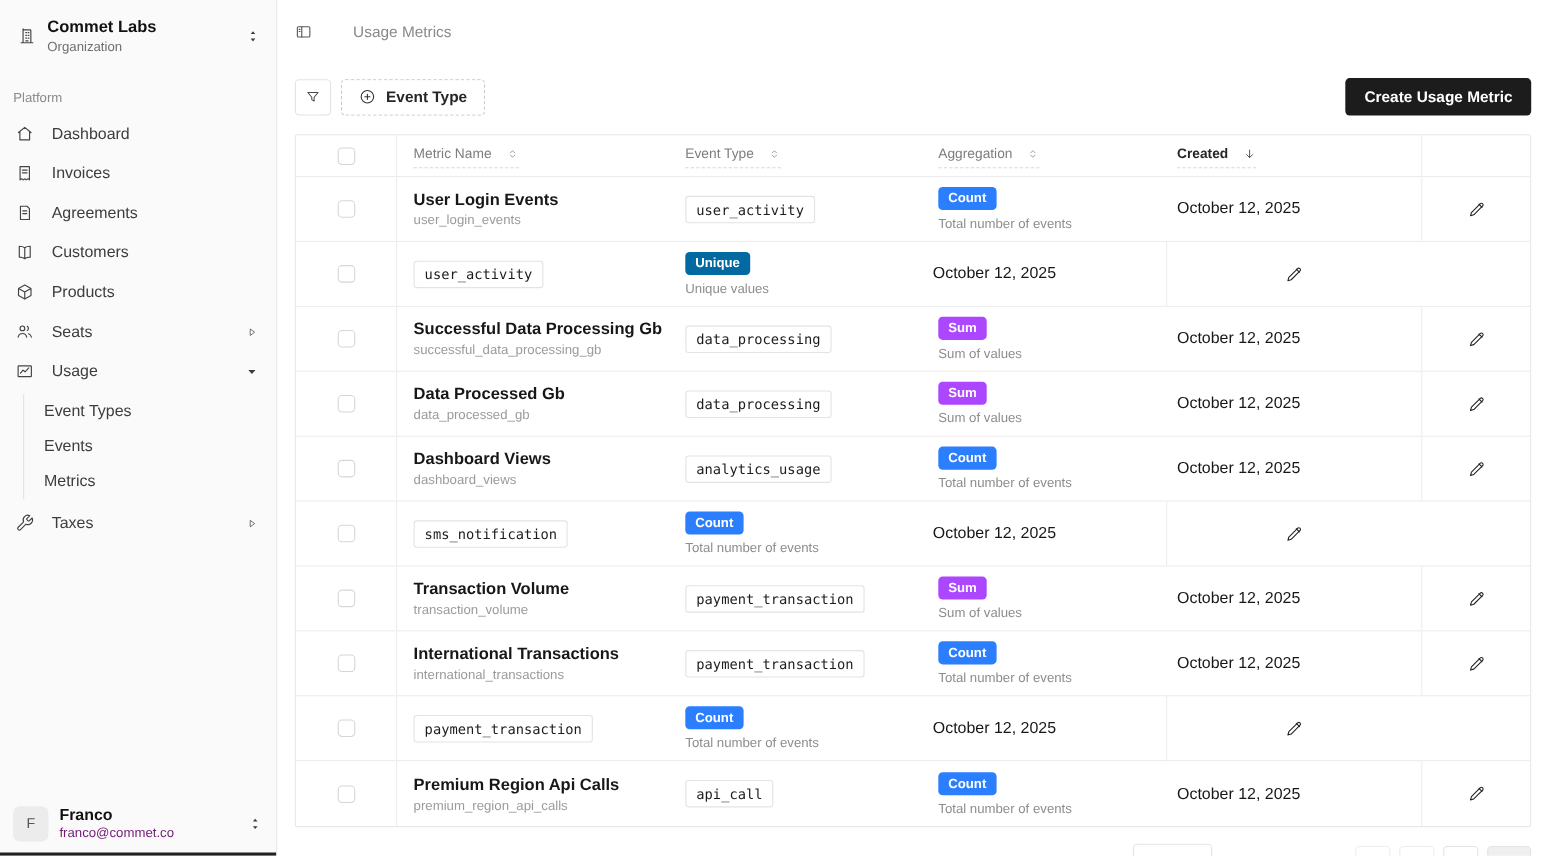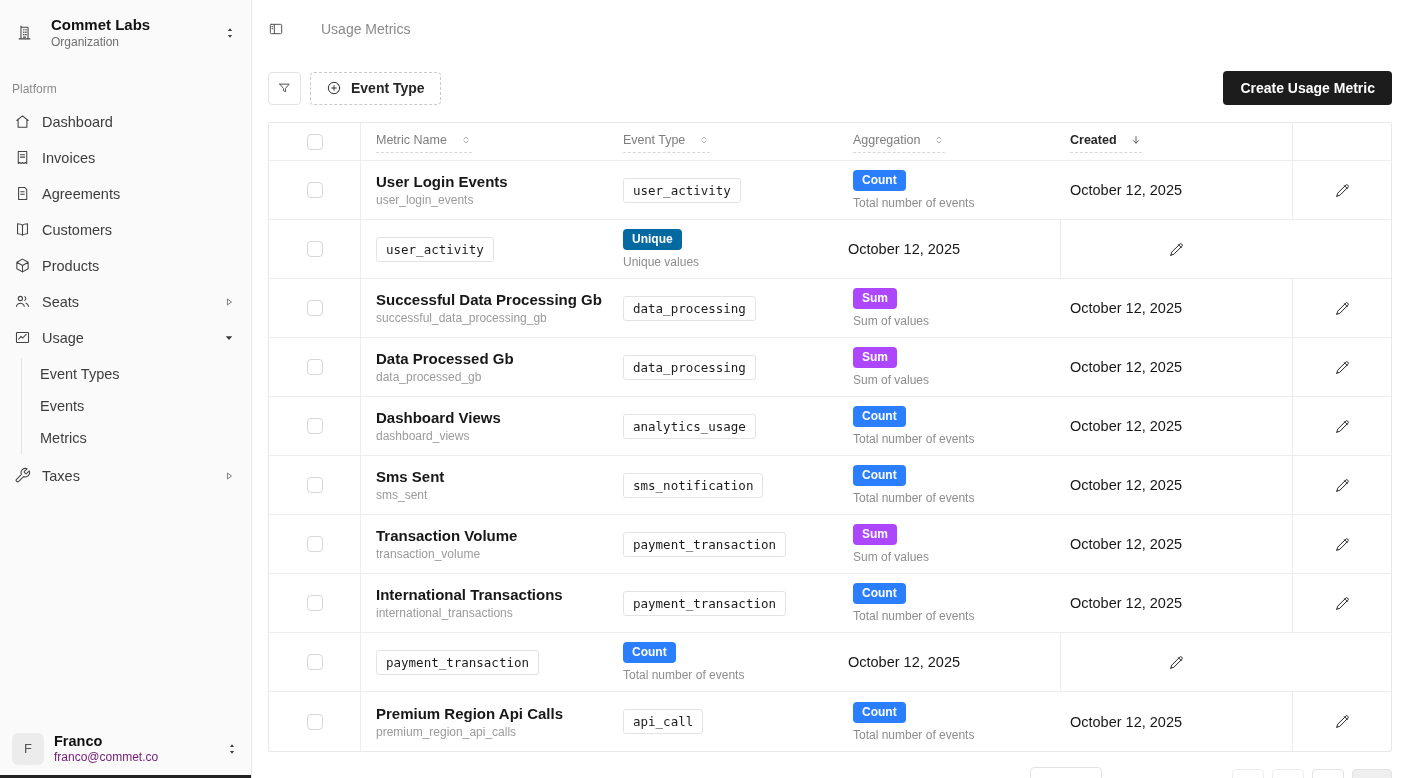--- a/index.html
+++ b/index.html
@@ -5,27 +5,27 @@
   * { margin:0; padding:0; box-sizing:border-box; }
   html,body { width:1407px; height:778px; overflow:hidden; background:#fff;
     font-family:"Liberation Sans", sans-serif; color:#171717; }
   .app { display:flex; width:1407px; height:778px; position:relative; }
 
   
   .sidebar { width:252px; min-width:252px; background:#fafafa; border-right:1px solid #e8e8e8;
     display:flex; flex-direction:column; position:relative; }
   .org { display:flex; align-items:center; gap:10px; padding:16px 14px 14px 16px; cursor:pointer; }
   .org-ic { width:20px; height:20px; stroke:#2a2a2a; }
-  .org-text { flex:1; line-height:1.25;margin-left:8px; }
+  .org-text { flex:1; line-height:1.25; }
   .org-name { font-size:15px; font-weight:700; color:#111; }
   .org-sub { font-size:12px; color:#6f6f6f; }
   .updown { width:14px; height:14px; color:#3a3a3a; }
   .section-label { font-size:12px; color:#8a8a8a; padding:18px 12px 8px 12px; }
   .nav { flex:0 0 auto; }
-  .nav-item { display:flex; align-items:center; gap:11px; height:36px; padding:0 16px 0 14px;
+  .nav-item { display:flex; align-items:center; gap:16px; height:36px; padding:0 16px 0 14px;
     font-size:14.5px; color:#3d3d3d; cursor:pointer; border-radius:6px; }
   .ic { width:17px; height:17px; fill:none; stroke:#444; stroke-width:1.5;
     stroke-linecap:round; stroke-linejoin:round; flex:none; }
   .chev { margin-left:auto; width:12px; height:12px; stroke:#555; }
   .chev.filled { fill:#3a3a3a; stroke:none; }
   .subnav { margin:2px 0 4px 21px; border-left:1px solid #e2e2e2; padding-left:16px; }
   .subnav-item { height:32px; display:flex; align-items:center; font-size:14.5px;
     color:#3d3d3d; cursor:pointer; padding-left:2px; border-radius:6px; }
   .sidebar-spacer { flex:1; }
   .user { display:flex; align-items:center; gap:10px; padding:12px; cursor:pointer; }
@@ -383,24 +383,20 @@
                 <svg class="ic " viewBox="0 0 24 24">
                   <path d="M14.8 5.2l4 4M4 20l1.2-4.2L16.6 4.4a1.9 1.9 0 0 1 2.7 0l.3.3a1.9 1.9 0 0 1 0 2.7L8.2 18.8 4 20z"></path>
                 </svg>
               </button>
     </div>
           </div>
           <div class="trow">
     <div class="c-check">
               <div class="checkbox"></div>
             </div>
-    <div class="cell cell-name">
-      <div class="m-name">Sms Sent</div>
-      <div class="m-key">sms_sent</div>
-    </div>
     <div class="cell">
       <span class="code-badge">sms_notification</span>
     </div>
     <div class="cell">
       <span class="agg-badge" style="background:#2b7fff">Count</span>
       <div class="agg-desc">Total number of events</div>
     </div>
     <div class="cell-date">October 12, 2025</div>
     <div class="c-action">
       <button class="edit-btn">

